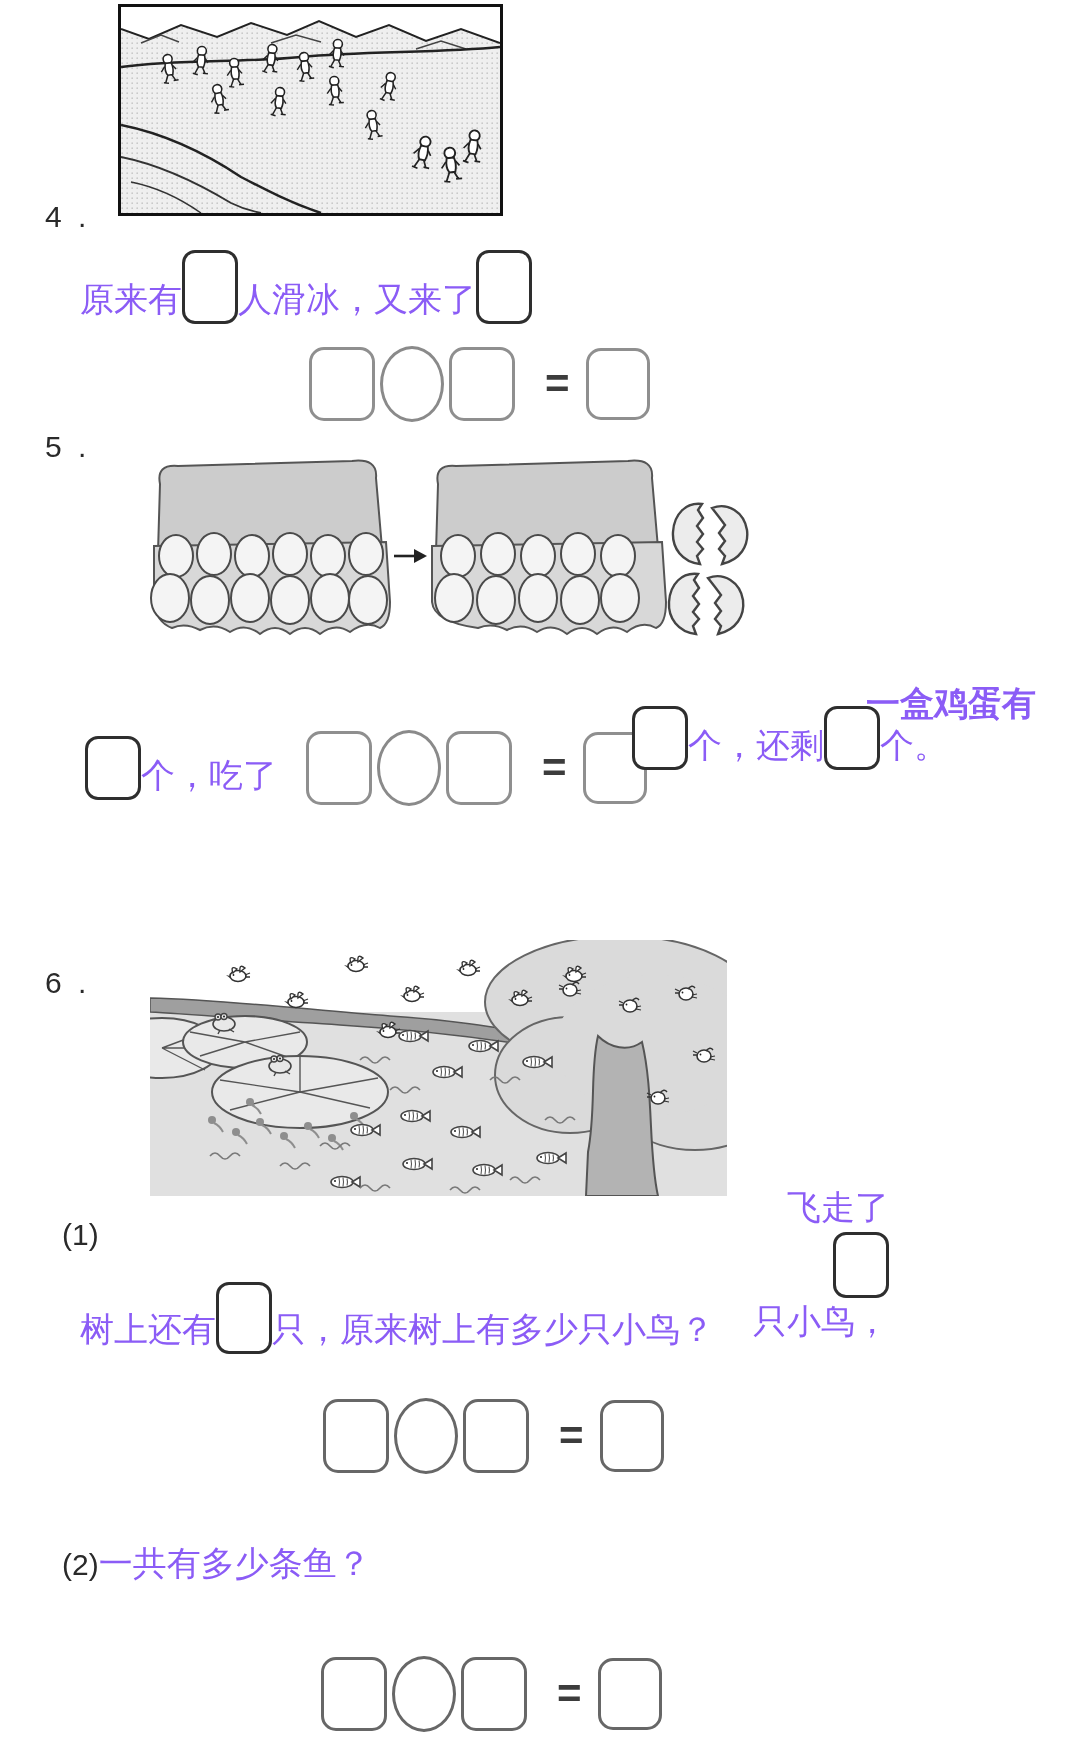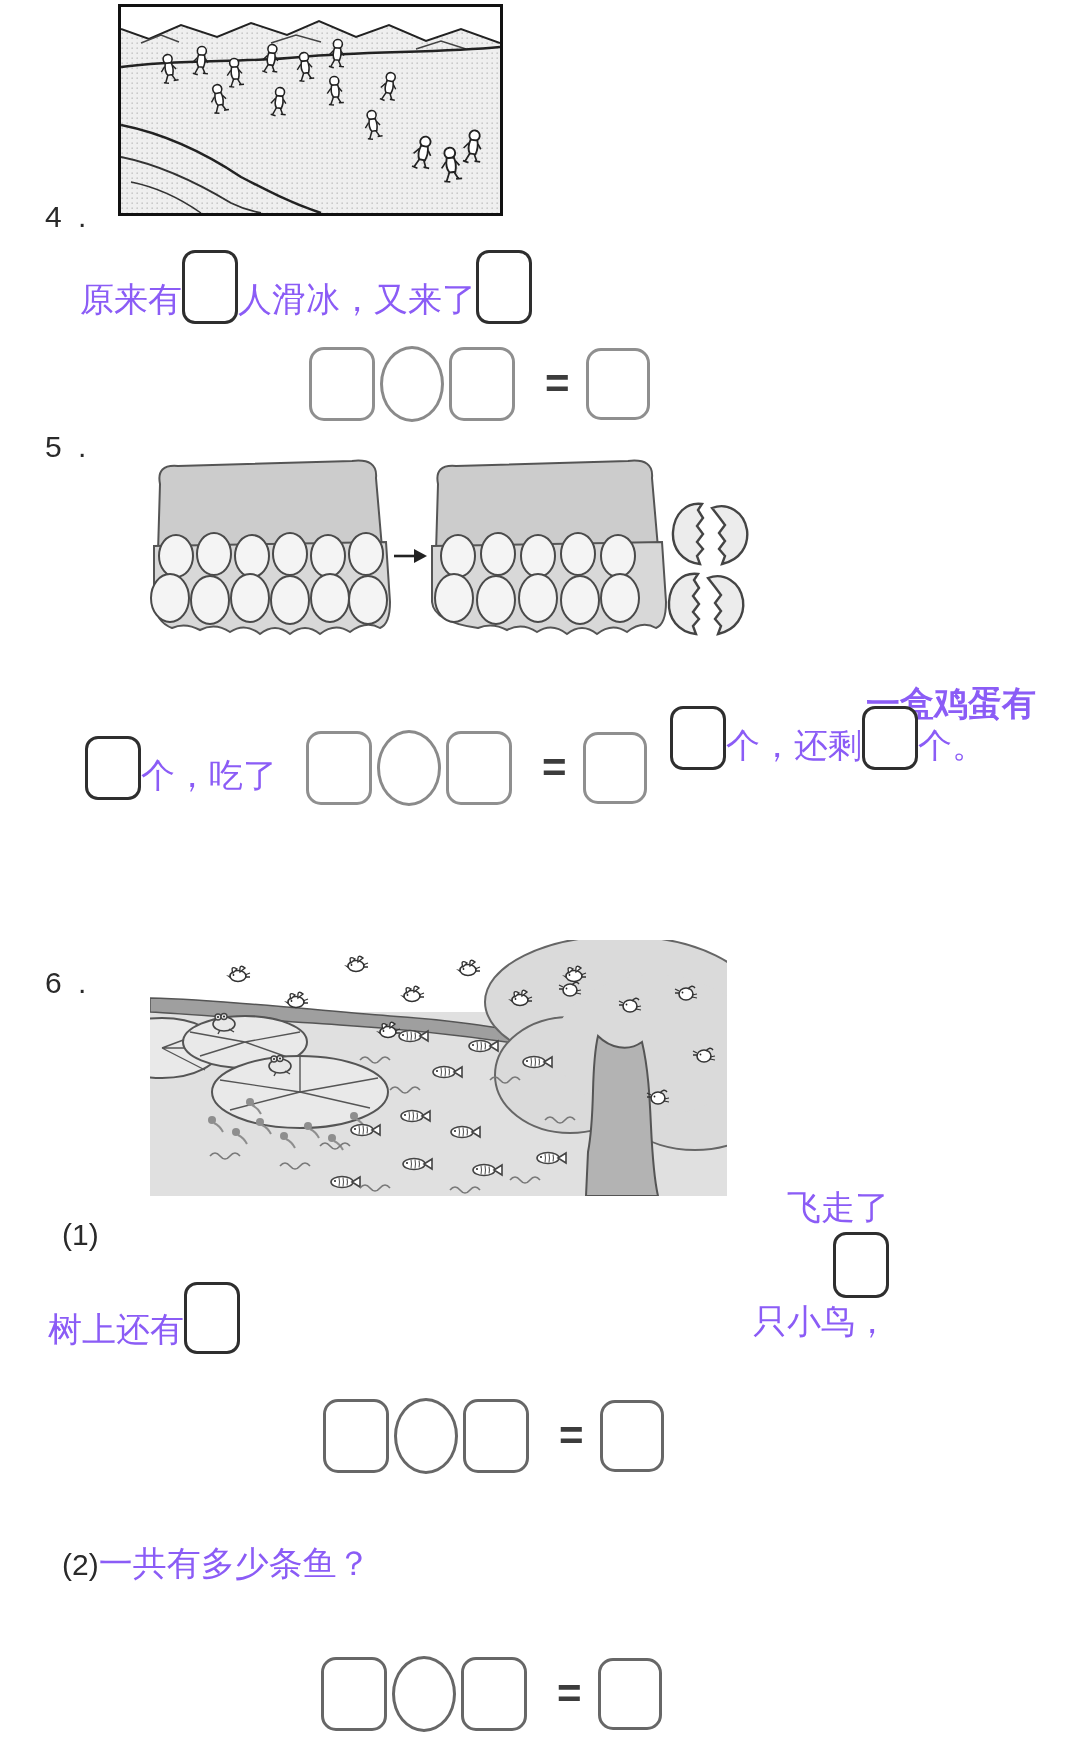--- a/index.html
+++ b/index.html
@@ -167,21 +167,21 @@
   </div>
 
   <div class="equation" style="left:303px;top:730px;">
     <span class="ebox"></span>
     <span class="ecircle"></span>
     <span class="ebox"></span>
     <span class="eqsign">=</span>
     <span class="ebox rbox"></span>
   </div>
 
-  <div class="abs tline" style="left:670px;top:706px;">
+  <div class="abs tline" style="left:632px;top:706px;">
     <span class="abox h64"></span>
     <span class="txt">个，还剩</span>
     <span class="abox h64"></span>
     <span class="txt">个。</span>
   </div>
 
   <div class="abs qnum" style="left:45px;top:966px;">6 .</div>
 
   <div class="illus" style="left:150px;top:940px;">
     <svg width="577" height="256" viewBox="0 0 577 256">
@@ -305,23 +305,24 @@
   </div>
 
   <div class="abs subnum" style="left:62px;top:1218px;">(1)</div>
 
   <div class="abs tline" style="left:753px;top:1184px;flex-direction:column;">
     <span class="txt">飞走了</span>
     <span class="abox h66"></span>
     <span class="txt">只小鸟，</span>
   </div>
 
-  <div class="abs tline" style="left:48px;top:1282px;">
+  <div class="abs tline" style="left:80px;top:1282px;">
     <span class="txt">树上还有</span>
     <span class="abox h72"></span>
+    <span class="txt">只，原来树上有多少只小鸟？</span>
   </div>
 
   <div class="equation dark" style="left:320px;top:1398px;">
     <span class="ebox"></span>
     <span class="ecircle"></span>
     <span class="ebox"></span>
     <span class="eqsign">=</span>
     <span class="ebox rbox"></span>
   </div>
 

